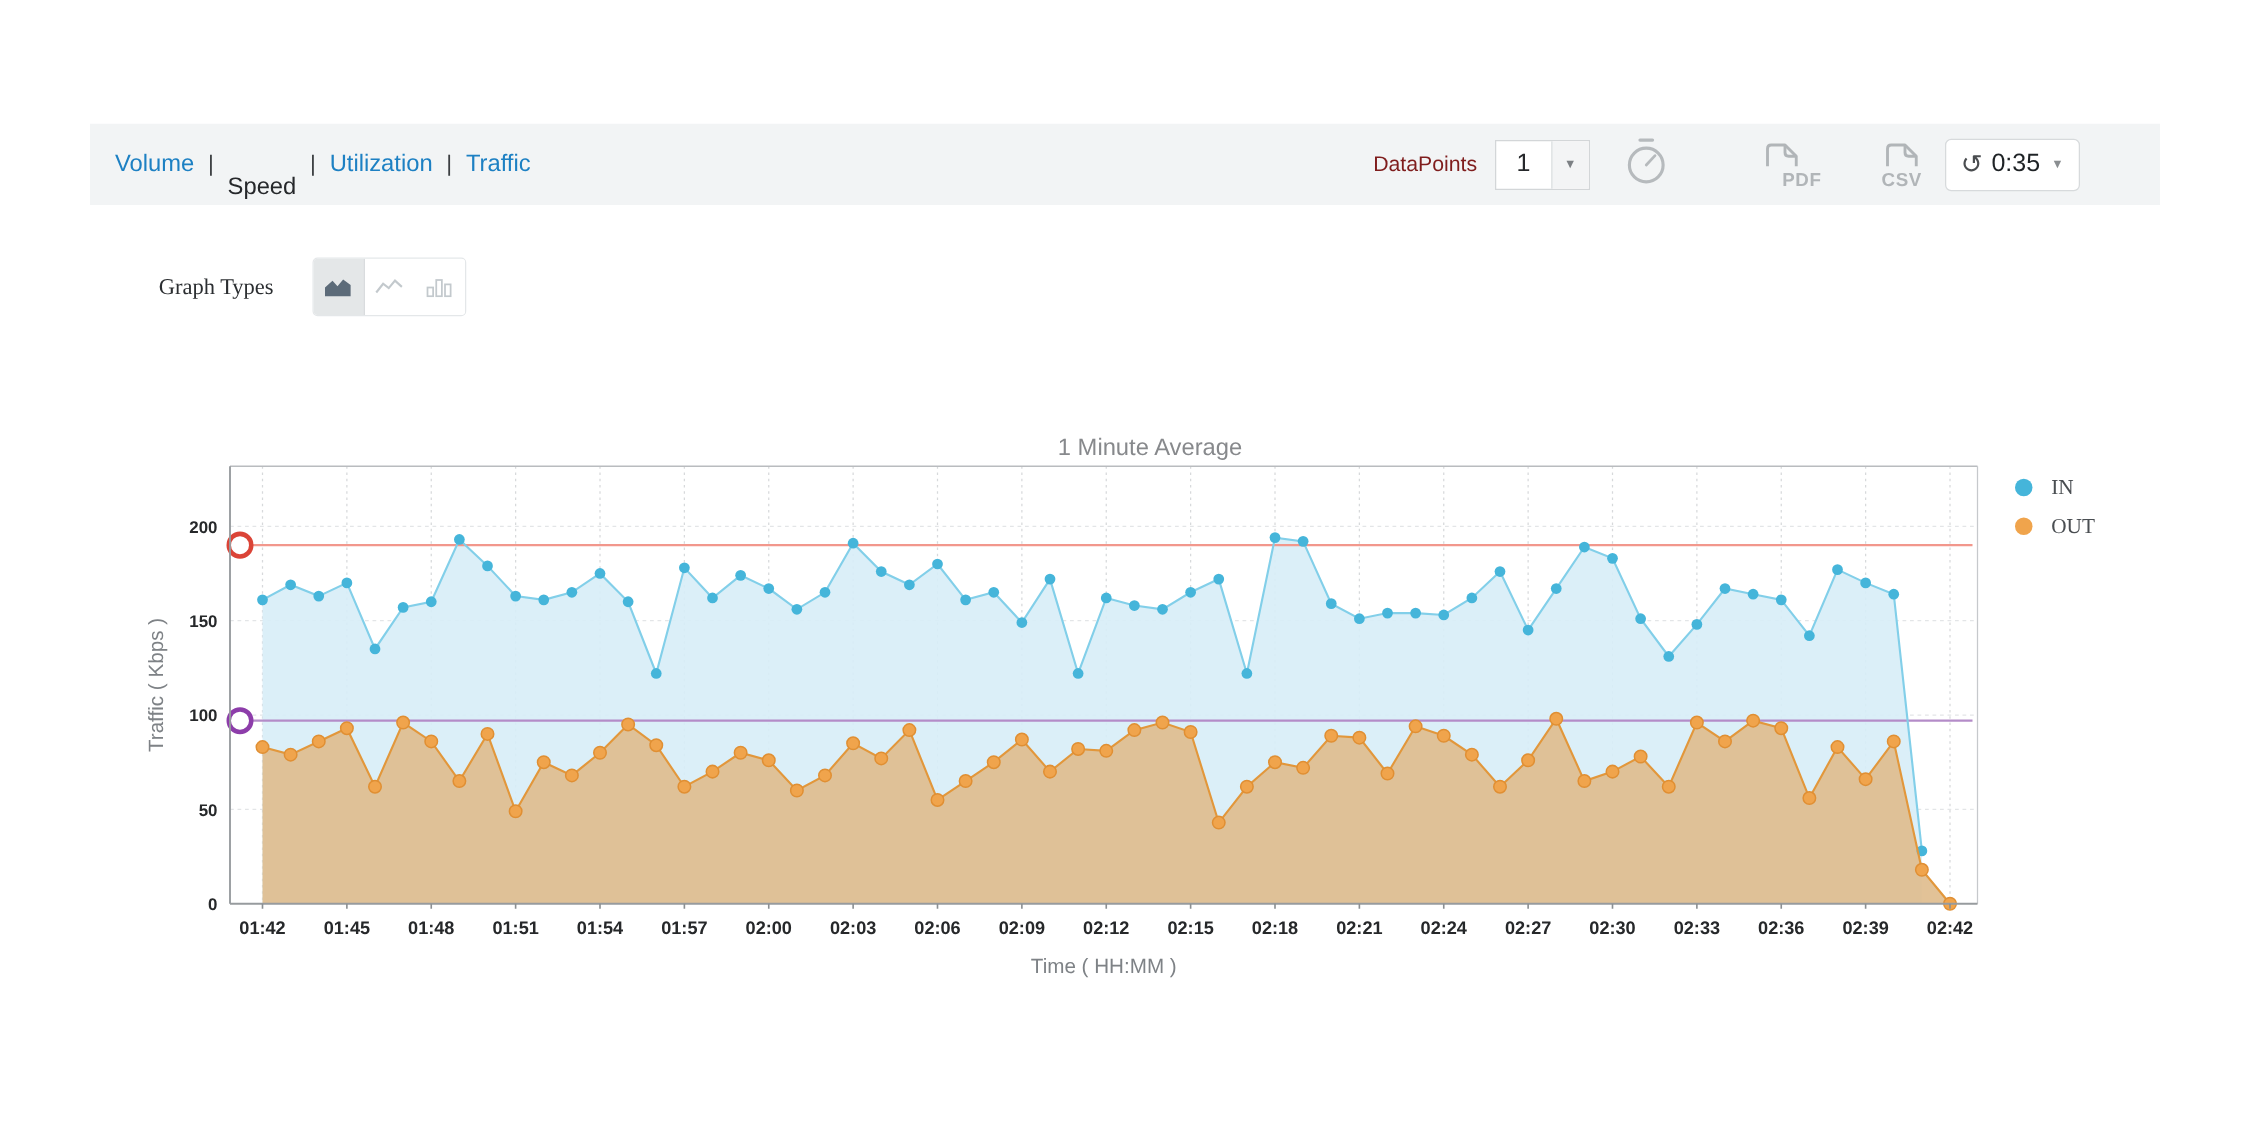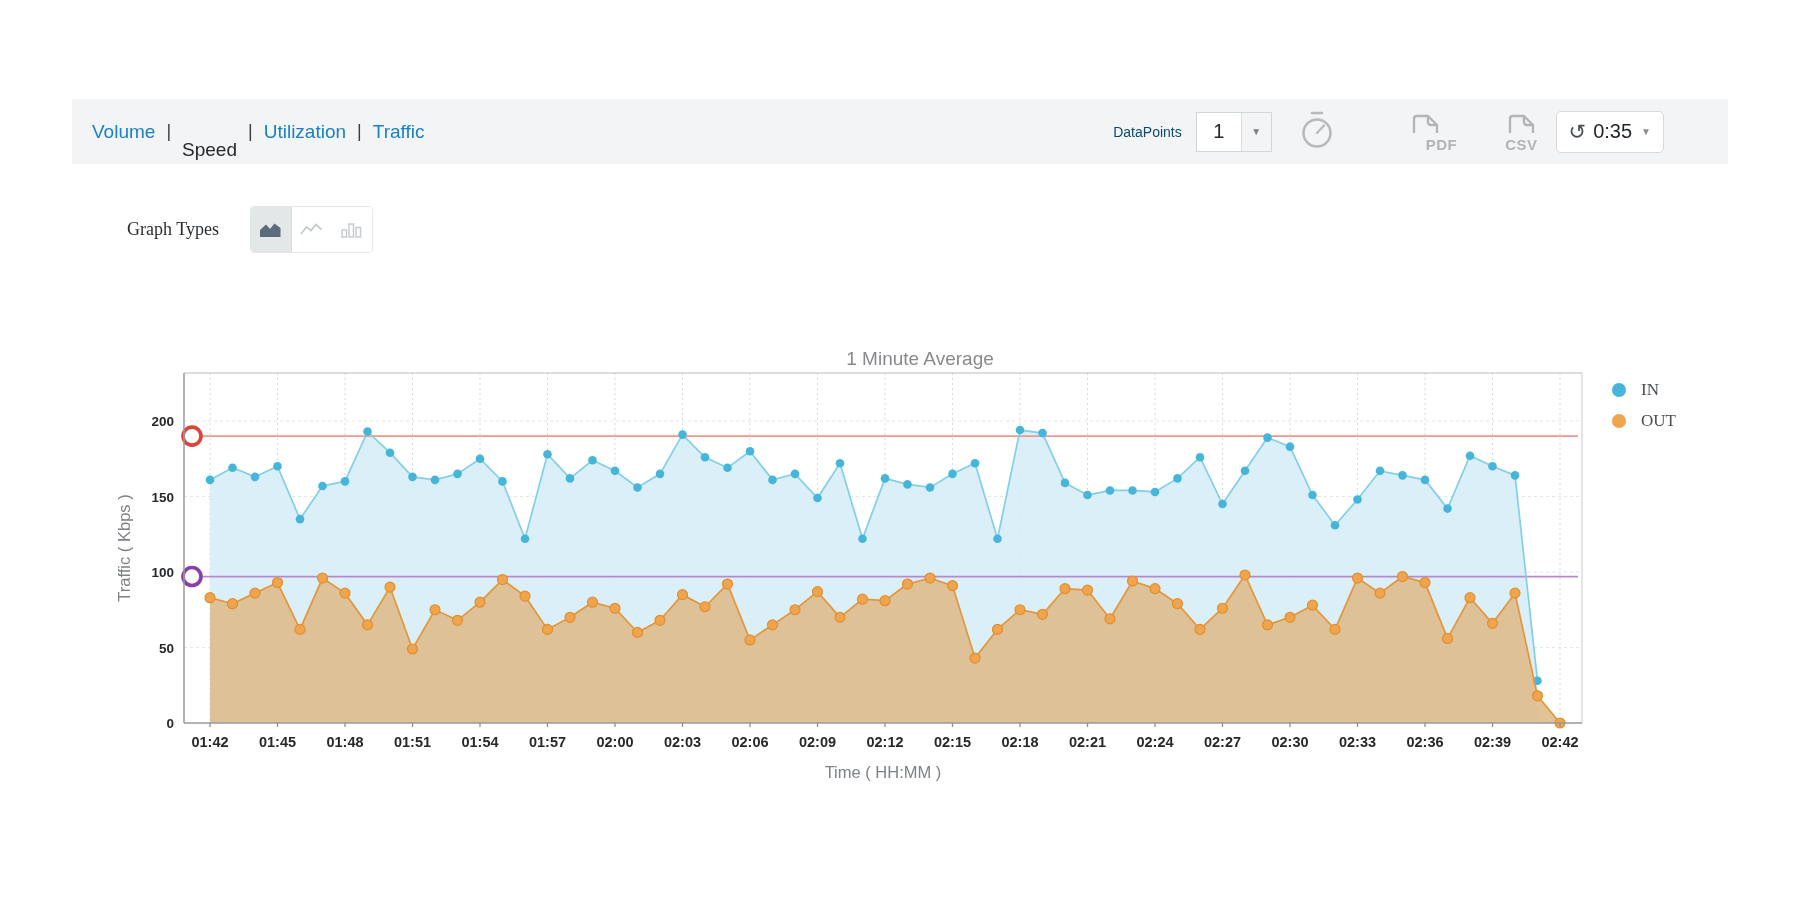--- a/index.html
+++ b/index.html
@@ -5,21 +5,21 @@
   html,body{margin:0;padding:0;background:#ffffff;}
   body{width:1800px;height:900px;position:relative;font-family:"Liberation Sans",sans-serif;overflow:hidden;}
 
   
   .toolbar{position:absolute;left:72px;top:99px;width:1656px;height:65px;background:#f2f4f5;display:flex;align-items:center;}
   .tabs{margin-left:20px;font-size:19px;display:flex;align-items:center;white-space:nowrap;justify-content:center;}
   .tab-link{color:#1d80c3;cursor:pointer;}
   .tab-active{color:#26282b;margin-top:36px;}
   .tab-sep{color:#3c3f42;margin:0 11px;font-size:18px;}
   .tb-right{position:absolute;right:64px;top:0;height:100%;display:flex;align-items:center;}
-  .dp-label{font-size:14px;color:#0c4a6e;margin-right:14px;}
+  .dp-label{font-size:17px;color:#7f1d1d;margin-right:14px;}
   .dp-select{display:flex;height:38px;border:1px solid #d3d6d8;background:#ffffff;align-items:stretch;cursor:pointer;}
   .dp-value{width:44px;display:flex;align-items:center;justify-content:center;font-size:20px;color:#26282b;}
   .dp-caret{width:29px;display:flex;align-items:center;justify-content:center;border-left:1px solid #dcdfe1;background:#f3f4f5;color:#7c8084;font-size:10px;}
   .stopwatch{margin-left:26px;cursor:pointer;}
   .export{margin-left:58px;display:flex;flex-direction:column;align-items:center;cursor:pointer;}
   .export + .export{margin-left:16px;align-items:flex-end;}
   .export-label{font-size:15px;font-weight:bold;color:#b1b5b8;letter-spacing:.5px;margin-top:1px;margin-left:32px;}
   .refresh-btn{margin-left:18px;height:40px;background:#ffffff;border:1px solid #d7dadc;border-radius:5px;display:flex;align-items:center;padding:0 12px;cursor:pointer;}
   .refresh-icon{font-size:21px;color:#4a4d50;margin-right:7px;line-height:1;}
   .refresh-time{font-size:20px;color:#1f2326;}

